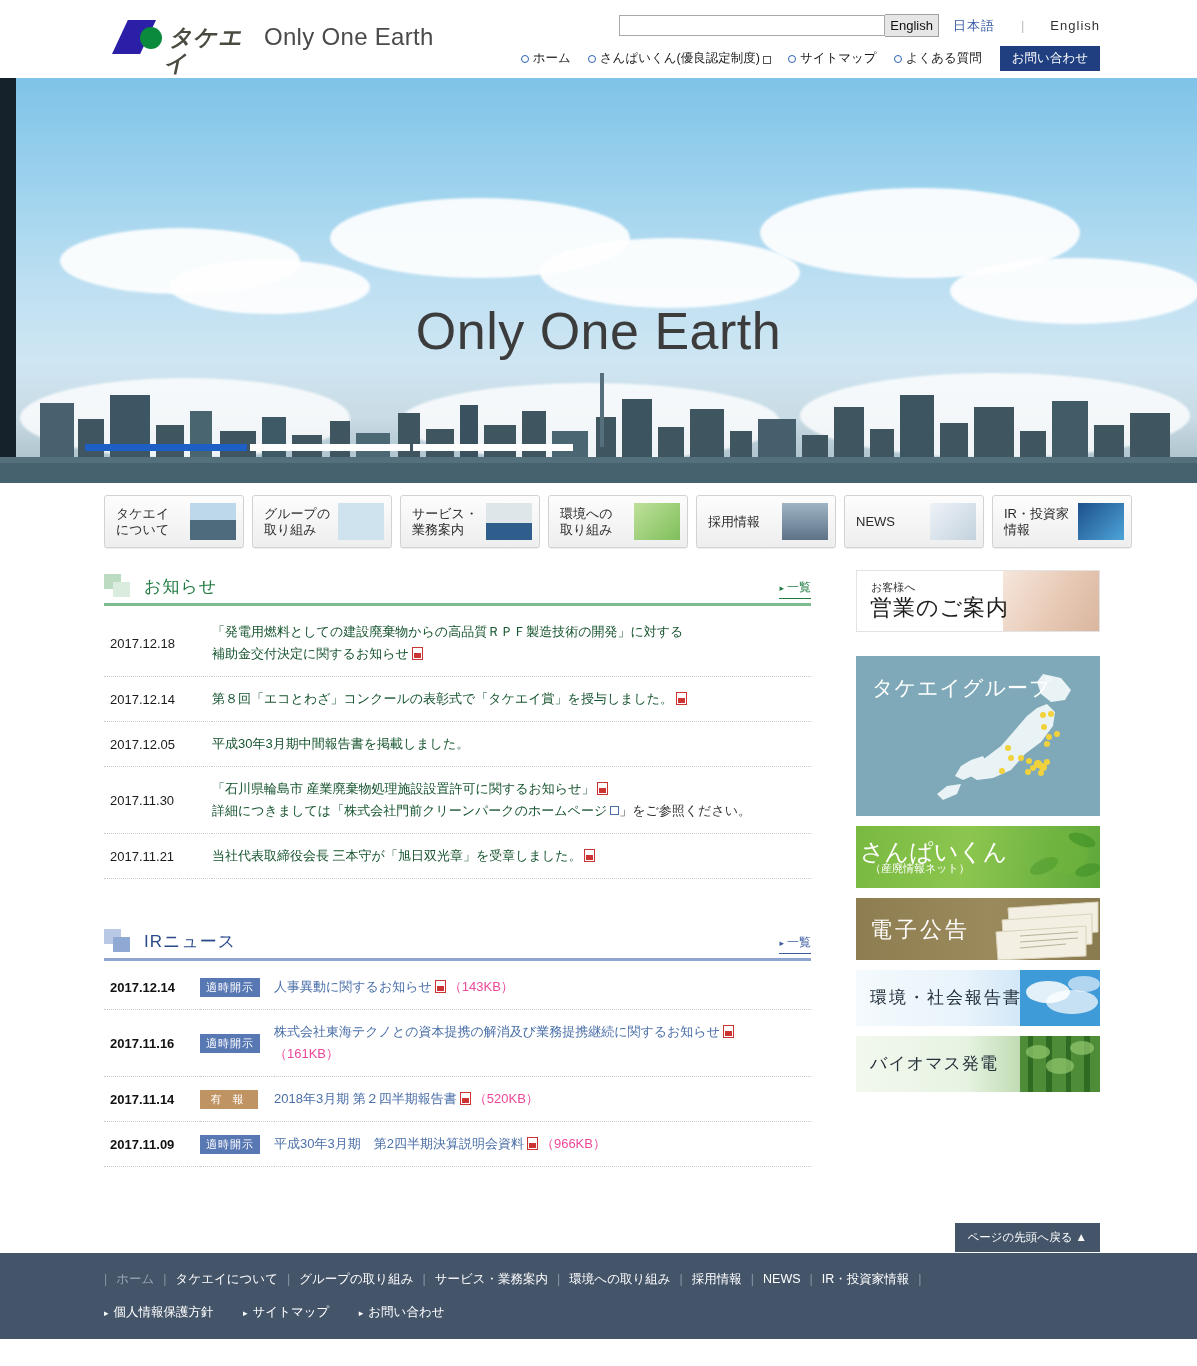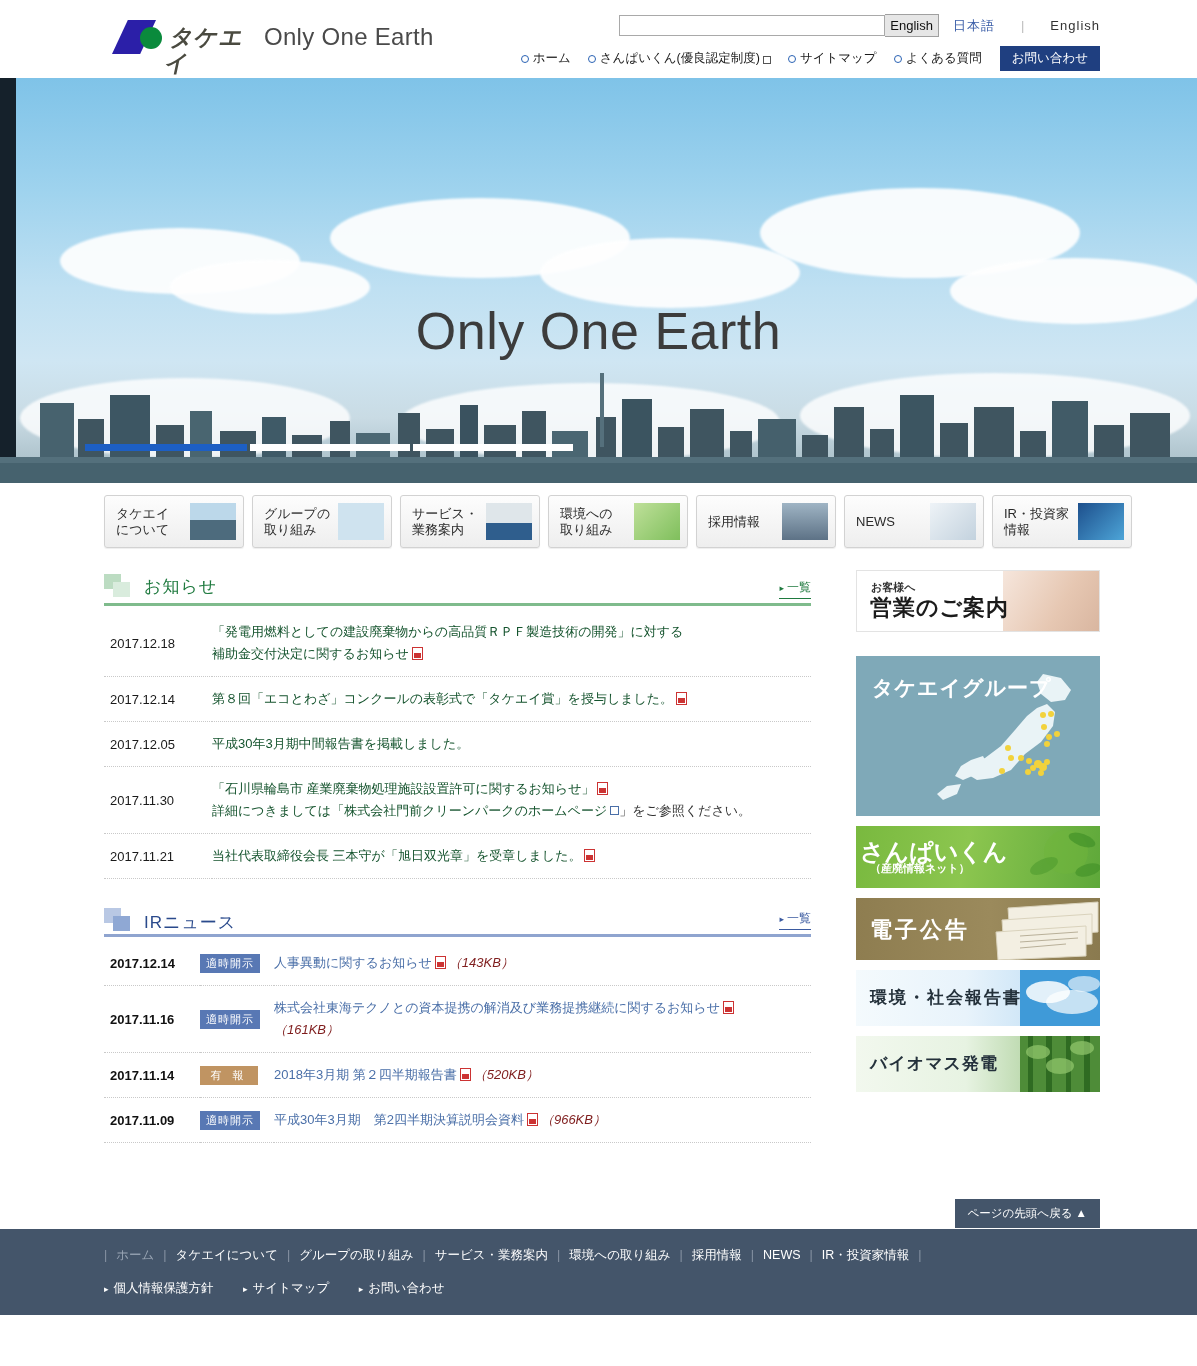--- a/index.html
+++ b/index.html
@@ -104,21 +104,21 @@
   .t-map  { background:#cfe3ef; }
   .t-truck{ background:linear-gradient(#dfe6ea 0 55%,#2f5e8d 55% 100%); }
   .t-hand { background:linear-gradient(135deg,#bfe09a,#7fbf5c); }
   .t-team { background:linear-gradient(#9fb4c4,#5d7286); }
   .t-news { background:linear-gradient(135deg,#eef3f7,#c3d2de); }
   .t-ir   { background:linear-gradient(135deg,#1d4f8c,#4da5d8); }
 
   
   .wrap { display:flex; padding:22px 97px 0 104px; align-items:flex-start; }
   .main { width:713px; }
-  .side { width:244px; margin-left:45px;font-weight:bold; }
+  .side { width:244px; margin-left:45px; }
 
   
   .sec-head {
     position:relative; display:flex; align-items:center; height:36px;
     border-bottom:3px solid #7fbb8c; margin-bottom:4px;
   }
   .sec-head.ir { border-bottom-color:#8fa4cf; }
   .sq-wrap { position:relative; width:28px; height:26px; margin-right:12px; }
   .sq-a { position:absolute; left:0; top:0; width:17px; height:15px; background:#bcdcc2; }
   .sq-b { position:absolute; left:9px; top:8px; width:17px; height:15px; background:#d9ecdd; }
@@ -153,21 +153,21 @@
     border:1px solid #c33; position:relative; top:2px; margin:0 3px;
     vertical-align:baseline;
   }
   .pdf::after {
     content:""; position:absolute; left:1px; bottom:1px; width:7px; height:5px; background:#c33;
   }
   .exticon {
     display:inline-block; width:9px; height:9px; border:1px solid #4a6fa8;
     margin-left:3px; position:relative; top:0;
   }
-  .kb { color:#7f1d1d;font-style:italic; }
+  .kb { color:#ec4899; }
 
   
   .ban { display:block; width:244px; margin-bottom:10px; text-decoration:none; position:relative; overflow:hidden; }
   .ban-sales { height:62px; background:#fff; border:1px solid #e3e3e3; }
   .ban-sales .s1 { position:absolute; left:14px; top:9px; font-size:11px; color:#333; }
   .ban-sales .s2 { position:absolute; left:13px; top:22px; font-size:22px; color:#1b1b1b; letter-spacing:1px; }
   .ban-sales .ph {
     position:absolute; right:0; top:0; width:96px; height:60px;
     background:linear-gradient(120deg,#f6e6dc,#e6c7b2 60%,#d9b6a0);
   }
@@ -402,21 +402,21 @@
         </tr>
         <tr>
           <td class="date">2017.11.21</td>
           <td class="body">
             <a href="#"><span>当社代表取締役会長 三本守が「旭日双光章」を受章しました。</span></a><span class="pdf"></span>
           </td>
         </tr>
       </tbody>
         </table>
 
-      <div class="sec-head ir" style="margin-top:22px;align-items:flex-end;">
+      <div class="sec-head ir" style="margin-top:46px;">
         <span class="sq-wrap">
           <span class="sq-a"></span>
             <span class="sq-b"></span>
         </span>
         <span class="sec-title">IRニュース</span>
         <a href="#" class="more">
           <span class="arw">▸</span><span>一覧</span>
         </a>
       </div>
 

